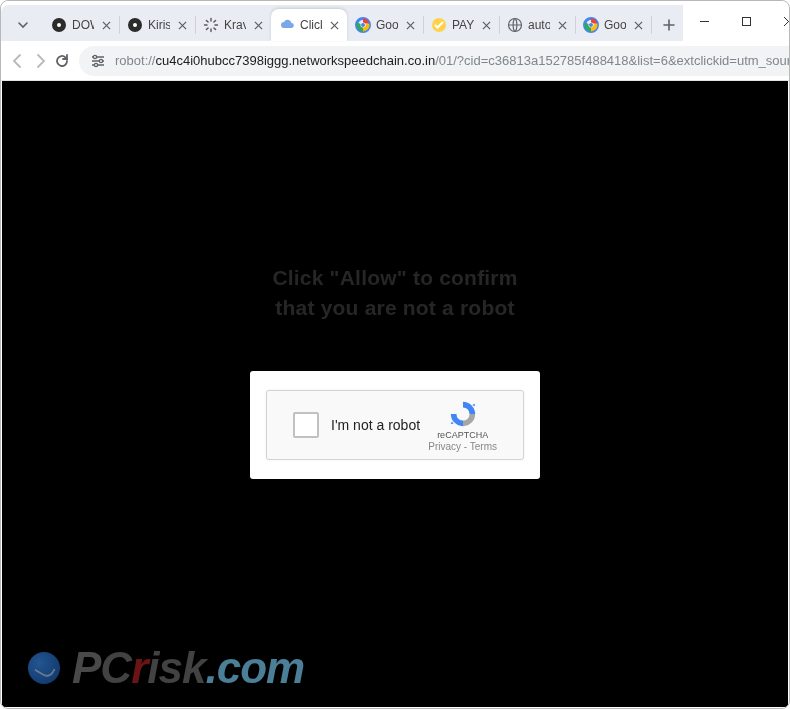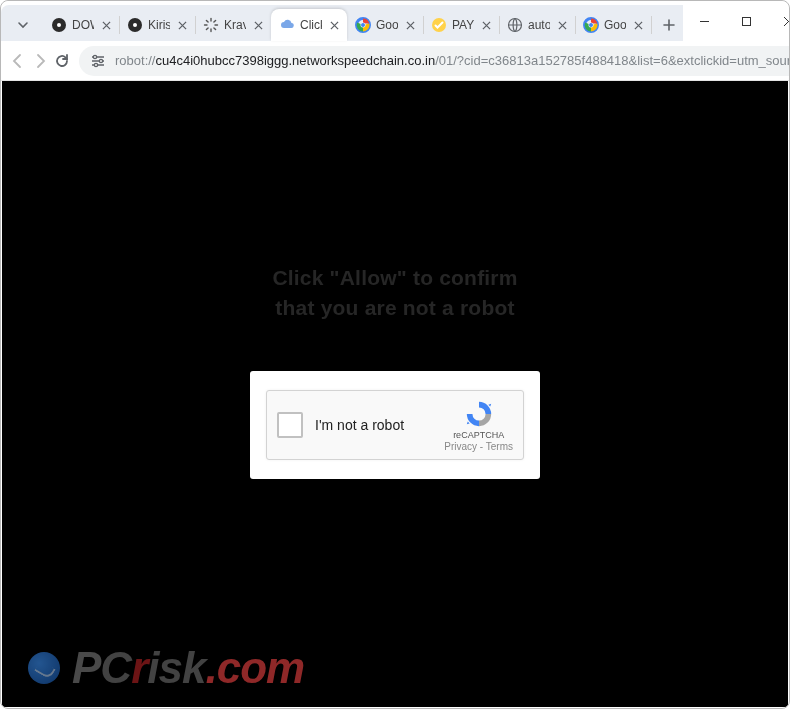--- a/index.html
+++ b/index.html
@@ -35,38 +35,38 @@
   .url .proto { color:#80868b; }
   .url .path { color:#80868b; }
 
   
   .viewport { position:absolute; top:80px; left:1px; right:1px; bottom:1px; background:#fff; }
   .page { width:100%; height:100%; background:#000; position:relative; overflow:hidden; }
   .hero-text { position:absolute; left:0; right:0; top:182px; text-align:center; color:#262626; font-size:21px; font-weight:600; line-height:1.45; font-family: Arial, sans-serif; letter-spacing:0.2px; }
 
   
   .captcha-card { position:absolute; left:50%; top:290px; transform:translateX(-50%); width:290px; height:108px; background:#fff; border-radius:3px; box-shadow:0 2px 10px rgba(0,0,0,.5); display:flex; align-items:center; justify-content:center; }
-  .recaptcha { width:258px; height:70px; background:#f9f9f9; border:1px solid #d3d3d3; border-radius:3px; display:flex; align-items:center; padding:0 10px; box-shadow:0 0 3px rgba(0,0,0,.06); }
+  .recaptcha { width:258px; height:70px; background:#f9f9f9; border:1px solid #d3d3d3; border-radius:3px; display:flex; align-items:center; padding:0 26px; box-shadow:0 0 3px rgba(0,0,0,.06); }
   .rc-check { width:26px; height:26px; border:2px solid #c1c1c1; border-radius:2px; background:#fff; margin-right:12px; }
   .rc-label { font-size:14px; color:#222; flex:1; }
   .rc-brand { display:flex; flex-direction:column; align-items:center; gap:1px; }
   .rc-brand .logo { width:30px; height:30px; }
   .rc-brand .name { font-size:9px; color:#555; }
   .rc-brand .links { font-size:10px; color:#888; }
 
   
   .watermark { position:absolute; left:26px; bottom:14px; display:flex; align-items:center; opacity:.6; }
   .wm-badge { width:32px; height:32px; border-radius:50%; background:radial-gradient(circle at 35% 35%, #3b8ef0, #1756a9); margin-right:12px; position:relative; }
   .wm-badge::after { content:""; position:absolute; left:8px; top:12px; width:16px; height:10px; border:2px solid rgba(255,255,255,.6); border-top:none; border-left:none; transform:rotate(30deg); border-radius:0 0 8px 0;}
   .wm-text { font-family: Arial, sans-serif; font-style:italic; font-size:44px; font-weight:700; letter-spacing:-1px; }
   .wm-text .p  { color:#7a7a7a; }
   .wm-text .c  { color:#6e6e6e; }
   .wm-text .r  { color:#b52224; }
   .wm-text .rest { color:#6e6e6e;text-align:right; }
-  .wm-text .dom { color:#ef4444; }
+  .wm-text .dom { color:#7dd3fc; }
 </style>
 </head>
 <body>
 
 <div class="titlebar">
   <div class="tabs-area">
     <div class="tab-dropdown">
       <svg width="12" height="12" viewBox="0 0 12 12">
           <path d="M2 4l4 4 4-4" stroke="#5f6368" stroke-width="1.6" fill="none" stroke-linecap="round"></path>
         </svg>

